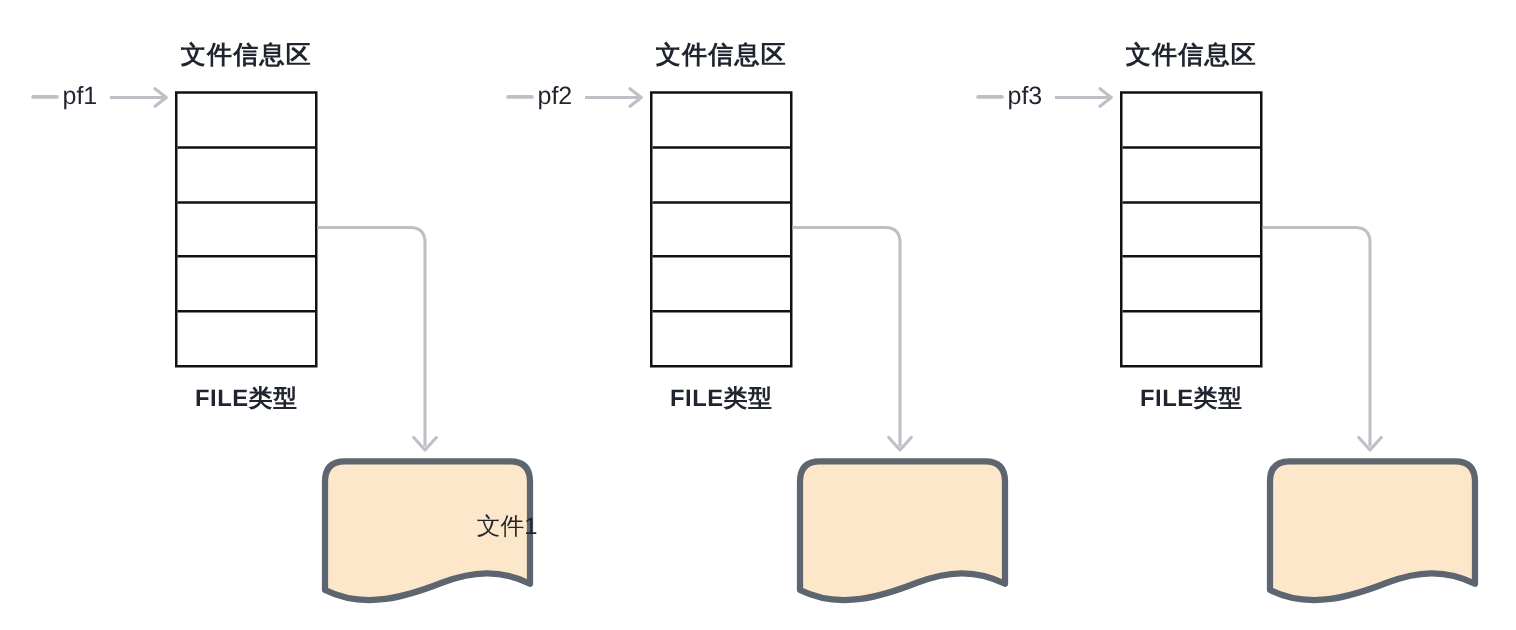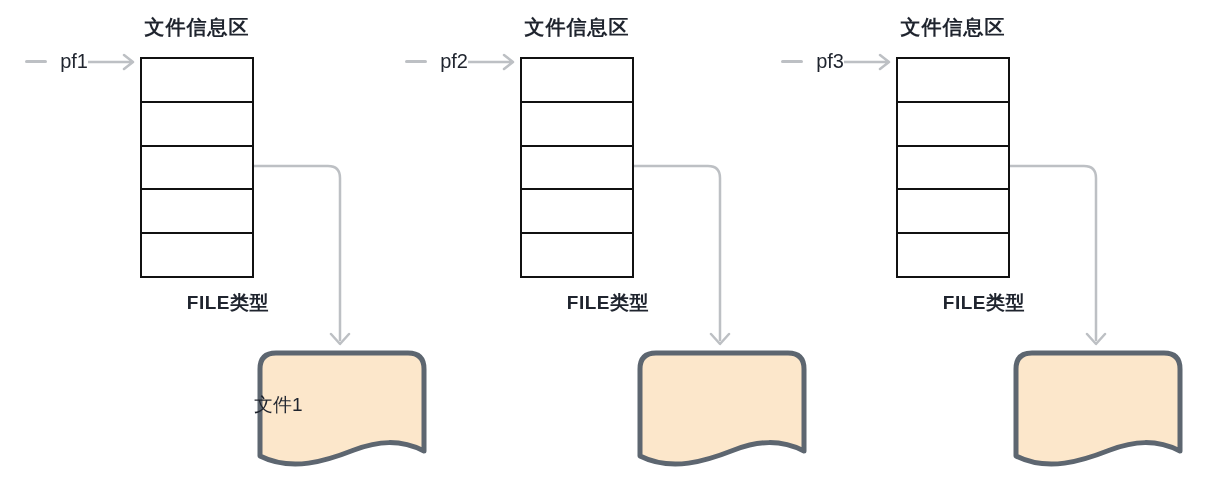--- a/index.html
+++ b/index.html
@@ -1,49 +1,49 @@
 <!DOCTYPE html>
 <html><head>
 <meta charset="utf-8">
 <style>
   html,body{margin:0;padding:0;background:#ffffff;}
   body{font-family:"Liberation Sans","DejaVu Sans",sans-serif;}
   #canvas{position:relative;width:1213px;height:504px;background:#ffffff;overflow:hidden;}
-  .group{position:absolute;top:0;width:440px;height:404px;}
+  .group{position:absolute;top:16px;width:440px;height:404px;}
   .area-title{
     position:absolute;left:125px;top:14px;width:144px;
     text-align:center;font-size:20px;font-weight:bold;color:#1f242e;
     letter-spacing:1px;white-space:nowrap;
   }
   .pointer-dash{
     position:absolute;left:25px;top:60px;width:22px;height:3px;
     background:#bdc0c4;border-radius:2px;
   }
   .pointer-label{
     position:absolute;left:50px;top:50px;width:38px;
-    text-align:right;font-size:20px;color:#1f242e;white-space:nowrap;
+    text-align:left;font-size:20px;color:#1f242e;white-space:nowrap;
   }
   .right-arrow{position:absolute;left:88px;top:53px;}
   .file-table{
     position:absolute;left:140px;top:57px;width:114px;height:221px;
     border:2px solid #111111;box-sizing:border-box;
     display:flex;flex-direction:column;background:#ffffff;
   }
   .file-table .row{flex:1;}
   .file-table .row + .row{border-top:2px solid #111111;}
   .type-label{
     position:absolute;left:125px;top:290px;width:144px;
-    text-align:right;font-size:19px;font-weight:bold;color:#1f242e;
+    text-align:center;font-size:19px;font-weight:bold;color:#1f242e;
     letter-spacing:0.5px;white-space:nowrap;
   }
   .connector{position:absolute;left:254px;top:154px;}
   .doc-shape{position:absolute;left:254px;top:345px;}
   .doc-label{
     position:absolute;left:254px;top:392px;width:176px;
-    text-align:left;font-size:19px;color:#1f242e;white-space:nowrap;
+    text-align:right;font-size:19px;color:#1f242e;white-space:nowrap;
   }
   .g1{left:0px;} .g2{left:380px;} .g3{left:756px;}
   .stroke-gray{stroke:#bdc0c4;fill:none;stroke-width:2.5;stroke-linecap:round;stroke-linejoin:round;}
   .doc-path{fill:#fce7cb;stroke:#5d6670;stroke-width:5;stroke-linejoin:round;}
 </style>
 </head>
 <body>
 
 <div id="canvas">
 

